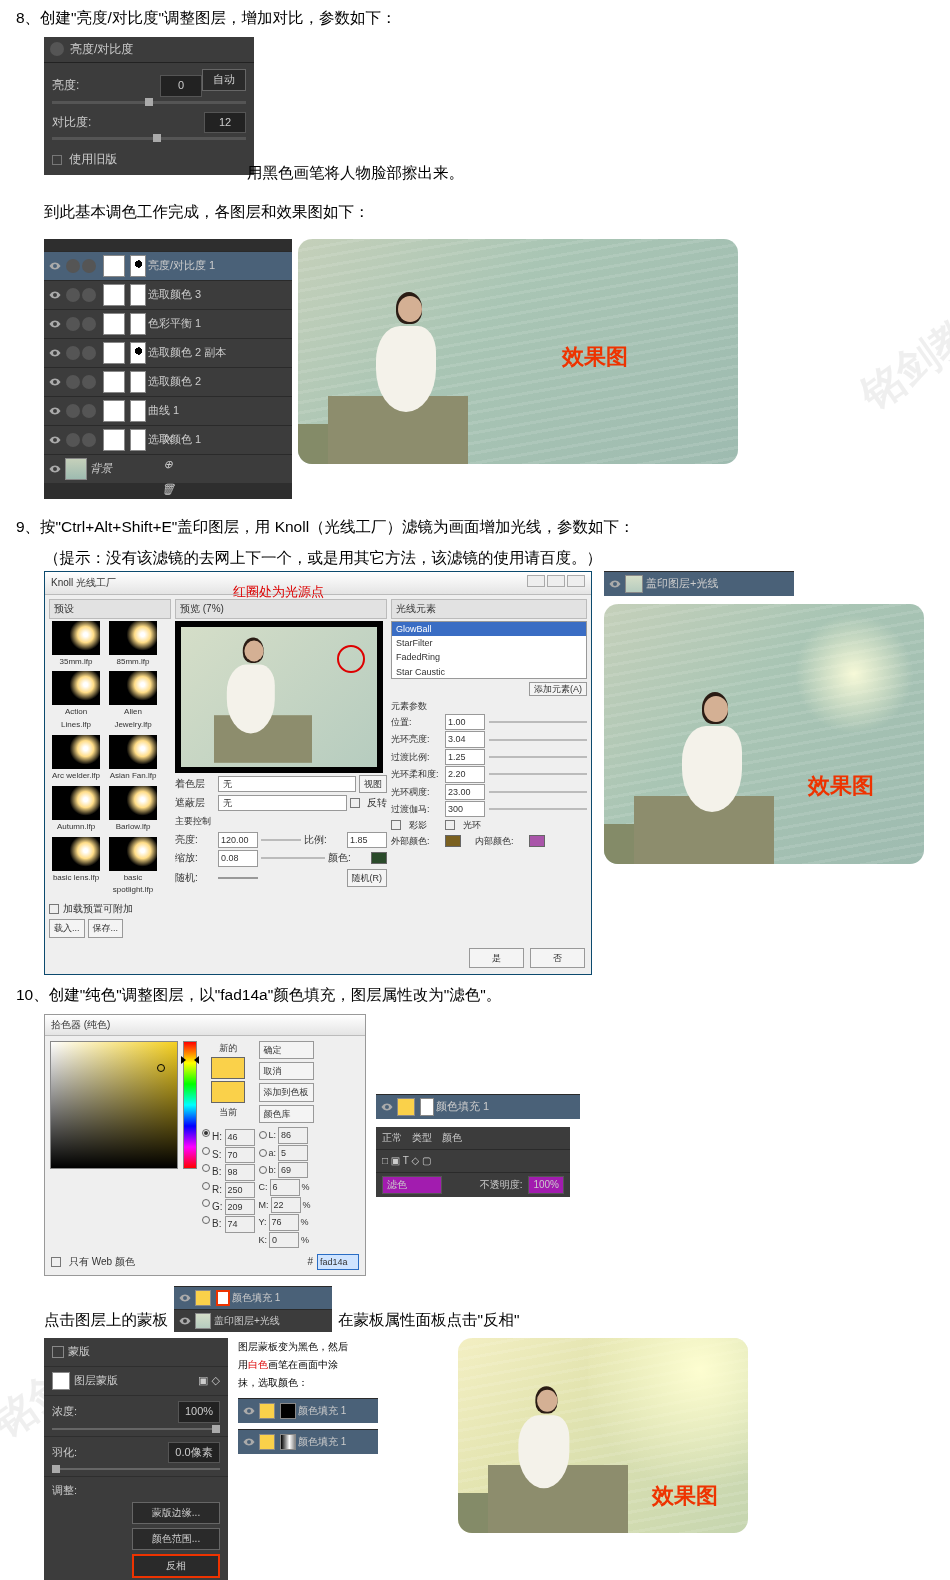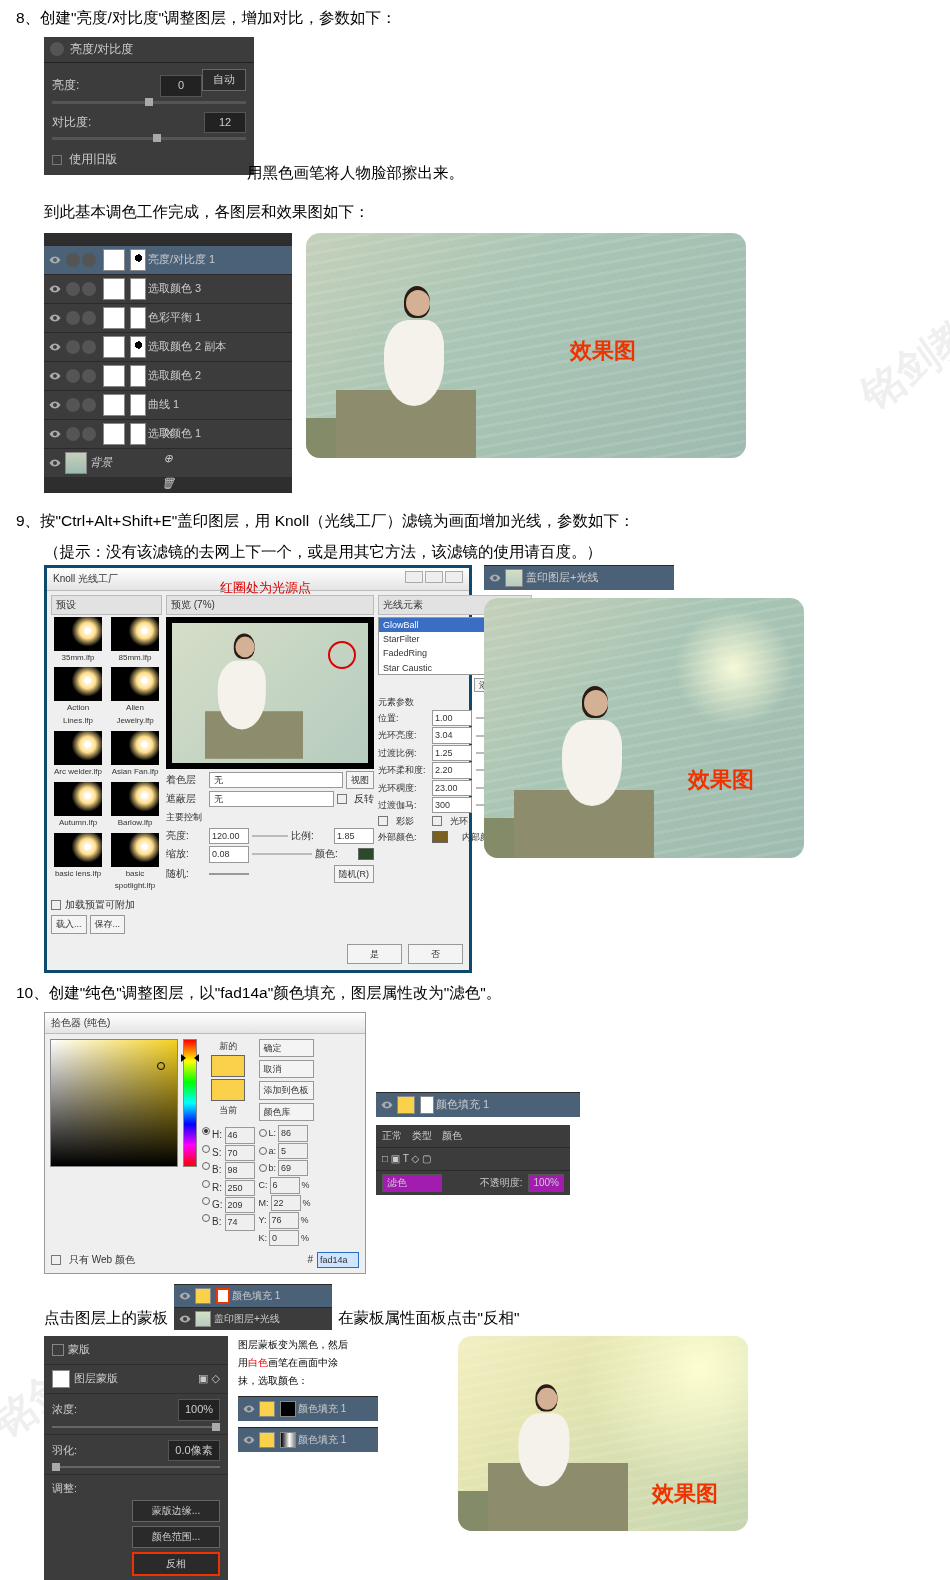--- a/index.html
+++ b/index.html
@@ -15,21 +15,21 @@
 .bc-body { padding: 6px 8px; }
 .bc-row { display: flex; align-items: center; justify-content: space-between; margin: 4px 0; }
 .bc-auto { background: #2a2a2a; border: 1px solid #666; color: #ccc; padding: 1px 10px; float: right; font-size: 11px; }
 .bc-val { width: 42px; background: #222; border: 1px solid #555; color: #ccc; text-align: center; font-size: 11px; padding: 1px 0; }
 .bc-slider { height: 3px; background: #555; position: relative; margin: 2px 0 8px; }
 .bc-slider:after { content: ""; position: absolute; top: -3px; width: 8px; height: 8px; background: #aaa; }
 .bc-slider.mid:after { left: 50%; margin-left: -4px; }
 .bc-slider.mid2:after { left: 54%; margin-left: -4px; }
 .ck { width: 10px; height: 10px; border: 1px solid #777; display: inline-block; margin-right: 4px; vertical-align: middle; }
 
-.row8-2 { display: flex; gap: 14px; margin-left: 44px; margin-top: 8px; }
+.row8-2 { display: flex; gap: 6px; margin-left: 44px; margin-top: 14px; }
 .layers-panel { width: 248px; background: #3c3c3c; color: #ccc; font-size: 11px; }
 .layers-top { height: 12px; background: #2e2e2e; display: flex; padding: 0 6px; gap: 6px; }
 .layer-row { display: flex; align-items: center; border-top: 1px solid #2a2a2a; padding: 2px 4px; }
 .layer-row.sel { background: #4a6178; }
 .eye { width: 14px; height: 14px; display: flex; align-items: center; justify-content: center; color: #aaa; }
 .eye svg { width: 12px; height: 12px; fill: #aaa; }
 .subicons { display: flex; gap: 2px; margin: 0 4px; }
 .ic { width: 14px; height: 14px; background: #555; border-radius: 50%; }
 .thumb { width: 22px; height: 22px; border: 1px solid #888; background: #ccc; margin: 1px 3px; }
 .thumb.bw { background: #fff; }
@@ -44,21 +44,21 @@
 .rock { position: absolute; bottom: 0; left: 30px; width: 140px; height: 68px; background: #8d8d6d; }
 .rock2 { position: absolute; bottom: 0; left: 0; width: 46px; height: 40px; background: #848b68; }
 .girl { position: absolute; bottom: 50px; left: 78px; width: 58px; height: 120px; }
 .girl .head { width: 24px; height: 26px; background: #d4b094; border-radius: 50%; position: absolute; top: 2px; left: 22px; }
 .girl .hair { width: 26px; height: 32px; background: #2a1c14; border-radius: 50% 50% 40% 40%; position: absolute; top: -2px; left: 20px; }
 .girl .dress { width: 60px; height: 86px; background: #f4f2ea; position: absolute; top: 32px; left: 0; border-radius: 40% 30% 50% 50%; }
 .label-red { position: absolute; color: #e30; font-size: 22px; font-weight: bold; }
 
 
 .row9 { display: flex; gap: 12px; margin-left: 44px; }
-.knoll { width: 428px; background: #efefef; border: 3px solid #0c4a6e; font-size: 10px; color: #333; }
+.knoll { width: 548px; background: #efefef; border: 1px solid #0c4a6e; font-size: 10px; color: #333; }
 .knoll-title { background: linear-gradient(#fff,#e4e4e4); padding: 3px 6px; border-bottom: 1px solid #bbb; display: flex; justify-content: space-between; }
 .wbtns { display: flex; gap: 2px; }
 .wbtn { width: 18px; height: 12px; border: 1px solid #aaa; background: #eee; }
 .knoll-body { display: flex; padding: 4px; gap: 4px; }
 .k-presets { width: 122px; }
 .k-hdr { background: #e2e2e2; padding: 1px 4px; border: 1px solid #bbb; margin-bottom: 2px; }
 .preset-grid { display: grid; grid-template-columns: repeat(2, 54px); gap: 3px; }
 .preset { text-align: center; font-size: 8px; }
 .preset .pthumb { width: 48px; height: 34px; background: #000; margin: 0 auto 1px; }
 .preset .pthumb.flare:after { content: ""; display: block; width: 100%; height: 100%; background: radial-gradient(circle at 70% 40%, #fff 2px, #ffdd88 8px, transparent 16px); }

